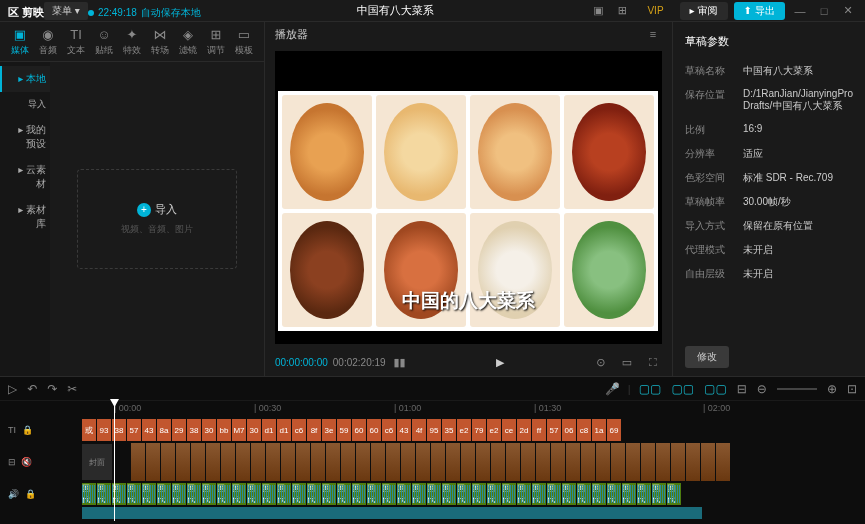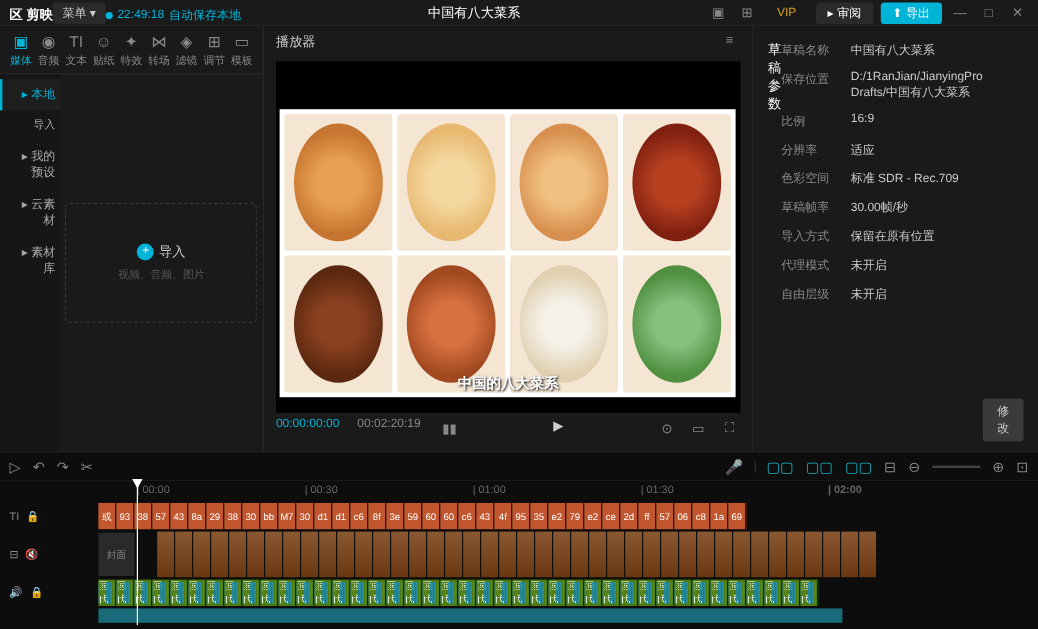--- a/index.html
+++ b/index.html
@@ -39,33 +39,33 @@
 .food-grid{width:380px;height:240px;display:grid;grid-template-columns:repeat(4,1fr);grid-template-rows:repeat(2,1fr);gap:4px;background:#fff;padding:4px}
 .food-cell{background:#f5e6d3;border-radius:3px;position:relative;overflow:hidden}
 .food-cell::before{content:"";position:absolute;inset:8px;border-radius:50%;background:radial-gradient(circle,#e8a152 30%,#c67530 70%)}
 .food-cell:nth-child(2)::before{background:radial-gradient(circle,#f4d8a0 30%,#e8b870 70%)}
 .food-cell:nth-child(3)::before{background:radial-gradient(circle,#f0c080 30%,#d89050 70%)}
 .food-cell:nth-child(4)::before{background:radial-gradient(circle,#b84020 30%,#802010 70%)}
 .food-cell:nth-child(5)::before{background:radial-gradient(circle,#8b4020 30%,#5a2810 70%)}
 .food-cell:nth-child(6)::before{background:radial-gradient(circle,#d87040 30%,#a04820 70%)}
 .food-cell:nth-child(7)::before{background:radial-gradient(circle,#f5f0e8 30%,#e0d0b0 70%)}
 .food-cell:nth-child(8)::before{background:radial-gradient(circle,#88c080 30%,#509040 70%)}
-.preview-caption{position:absolute;bottom:16px;left:50%;transform:translateX(-50%);color:#fff;font-size:12px;font-weight:bold;text-shadow:1px 1px 2px #000}
-.preview-controls{height:28px;display:flex;align-items:flex-start;padding:0 10px;gap:15px}
+.preview-caption{position:absolute;bottom:30px;left:50%;transform:translateX(-50%);color:#fff;font-size:19px;font-weight:bold;text-shadow:1px 1px 2px #000}
+.preview-controls{height:28px;display:flex;align-items:center;padding:0 10px;gap:5px}
 .pc-time{color:#00b4d8;font-size:10px}
 .pc-dur{color:#888;font-size:10px}
 .pc-center{flex:1;display:flex;justify-content:center}
 .pc-play{color:#ccc;cursor:pointer}
 .pc-right{display:flex;gap:8px}
-.right-panel{flex:1;background:#1a1a1a;padding:8px 12px;display:flex;flex-direction:row}
+.right-panel{flex:1;background:#1a1a1a;padding:8px 12px;display:flex;flex-direction:column}
 .rp-title{color:#fff;font-size:11px;padding:4px 0 10px}
 .prop-row{display:flex;padding:5px 0;font-size:10px}
 .prop-label{width:58px;color:#888}
 .prop-value{flex:1;color:#ccc}
-.rp-footer{margin-top:auto;display:flex;justify-content:center}
+.rp-footer{margin-top:auto;display:flex;justify-content:flex-start}
 .modify-btn{background:#3a3a3a;color:#ccc;padding:4px 12px;border-radius:3px;font-size:10px;cursor:pointer}
 .bottom{height:148px;background:#0d0d0d;border-top:1px solid #2a2a2a;display:flex;flex-direction:column}
 .edit-bar{height:24px;display:flex;align-items:center;padding:0 8px;gap:8px;border-bottom:1px solid #1a1a1a}
 .eb-left{display:flex;gap:10px}
 .eb-icn{color:#888;cursor:pointer;font-size:12px}
 .eb-sep{flex:1}
 .eb-right{display:flex;gap:10px;align-items:center}
 .eb-cyan{color:#17b5c8}
 .ruler{height:18px;background:#0d0d0d;position:relative;margin-left:114px}
 .ruler-mark{position:absolute;top:2px;font-size:9px;color:#666}
@@ -271,21 +271,21 @@
       <span class="eb-icn">⊡</span>
     </div>
   </div>
   <div style="position:relative">
     <div class="ruler" id="ruler">
       <div class="playhead"></div>
     <span class="ruler-mark" style="left: 0px;">| 00:00</span>
         <span class="ruler-mark" style="left: 140px;">| 00:30</span>
         <span class="ruler-mark" style="left: 280px;">| 01:00</span>
         <span class="ruler-mark" style="left: 420px;">| 01:30</span>
-        <span class="ruler-mark" style="left: 576px; font-weight: bold;">| 02:00</span>
+        <span class="ruler-mark" style="left: 589px;">| 02:00</span>
       </div>
   </div>
   <div class="tracks">
     <div class="track">
       <div class="track-head">
           <span>TI</span>
           <span>🔒</span>
         </div>
       <div class="track-body" id="text-track">
           <div class="clip clip-text" title="或">或</div>

